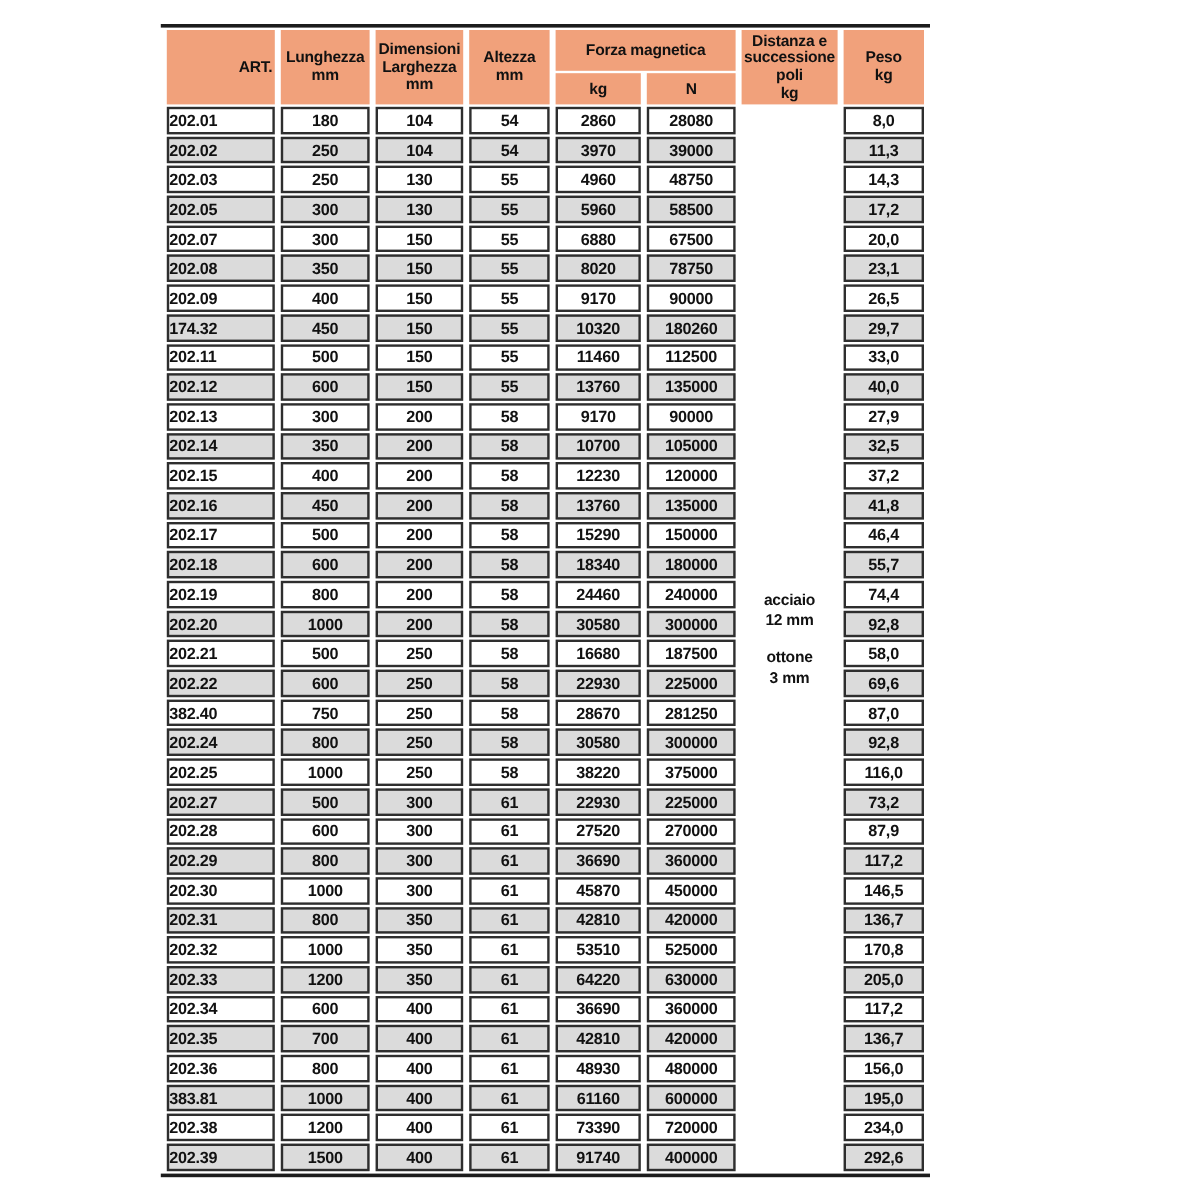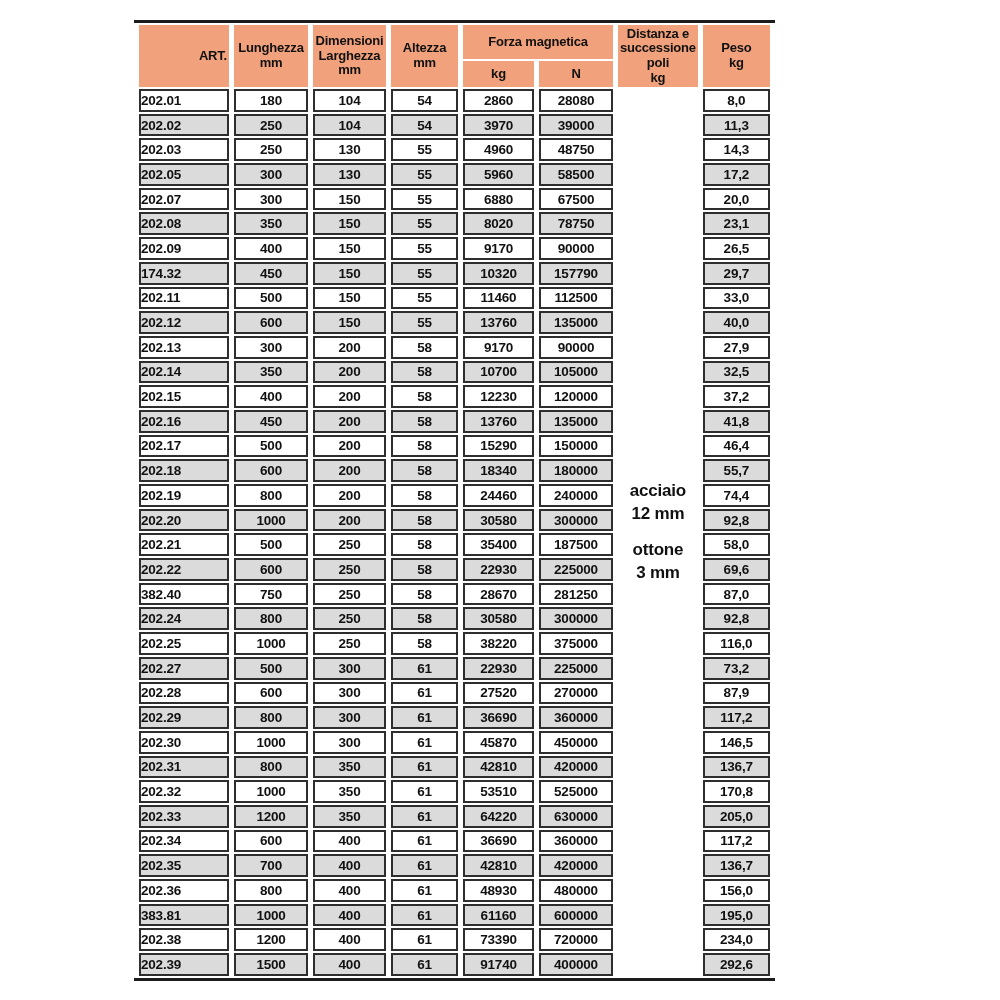--- a/index.html
+++ b/index.html
@@ -70,21 +70,21 @@
     letter-spacing:-0.2px;
     padding:0;
     overflow:hidden;
   }
   td.alt{background:var(--row-alt-bg);}
   td.art{text-align:left;padding-left:0;}
   td.distanza{
     border:none;
     background:transparent;
     vertical-align:middle;
-    font-size:17px;
+    font-size:13px;
     line-height:1.35;
   }
   td.distanza .gap{height:13px;}
   .header-underline{
     position:absolute;
     left:0;
     top:66px;
     height:3px;
     background:var(--heavy-line);
     z-index:3;
@@ -198,21 +198,21 @@
           <td>9170</td>
           <td>90000</td>
           <td>26,5</td>
         </tr>
         <tr>
           <td class="art alt">174.32</td>
           <td class="alt">450</td>
           <td class="alt">150</td>
           <td class="alt">55</td>
           <td class="alt">10320</td>
-          <td class="alt">157790</td>
+          <td class="alt">180260</td>
           <td class="alt">29,7</td>
         </tr>
         <tr>
           <td class="art">202.11</td>
           <td>500</td>
           <td>150</td>
           <td>55</td>
           <td>11460</td>
           <td>112500</td>
           <td>33,0</td>
@@ -296,21 +296,21 @@
           <td class="alt">58</td>
           <td class="alt">30580</td>
           <td class="alt">300000</td>
           <td class="alt">92,8</td>
         </tr>
         <tr>
           <td class="art">202.21</td>
           <td>500</td>
           <td>250</td>
           <td>58</td>
-          <td>35400</td>
+          <td>16680</td>
           <td>187500</td>
           <td>58,0</td>
         </tr>
         <tr>
           <td class="art alt">202.22</td>
           <td class="alt">600</td>
           <td class="alt">250</td>
           <td class="alt">58</td>
           <td class="alt">22930</td>
           <td class="alt">225000</td>

